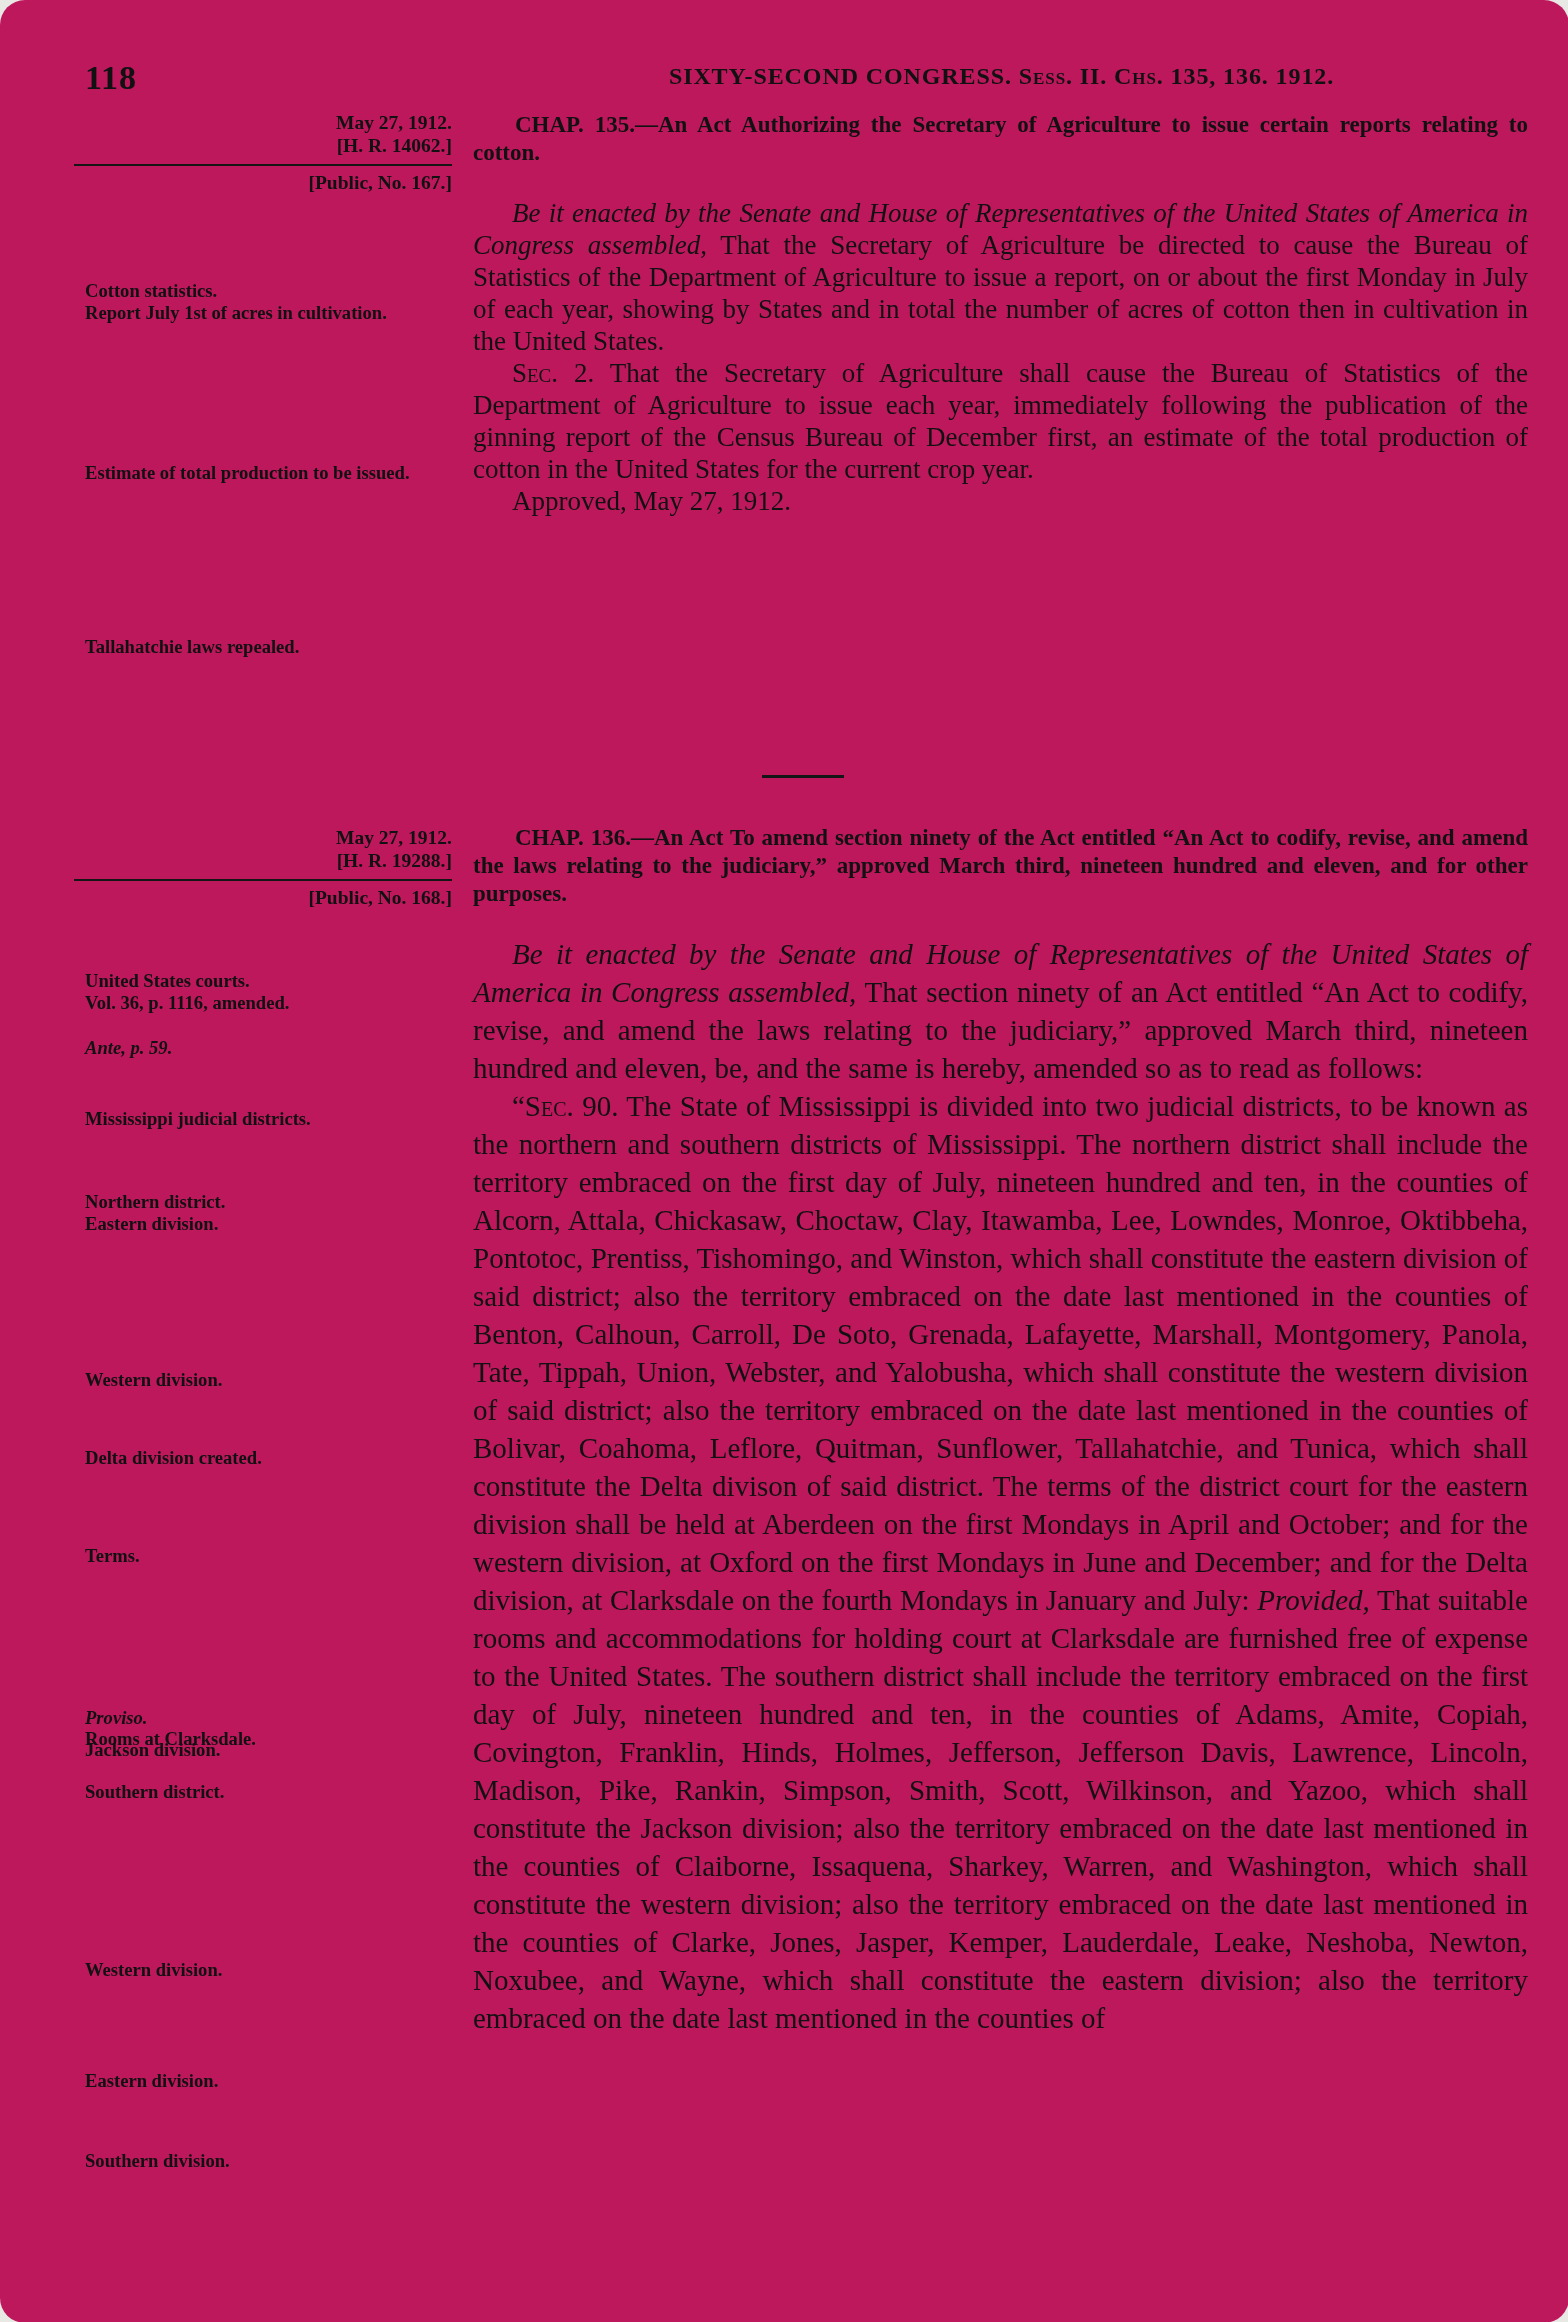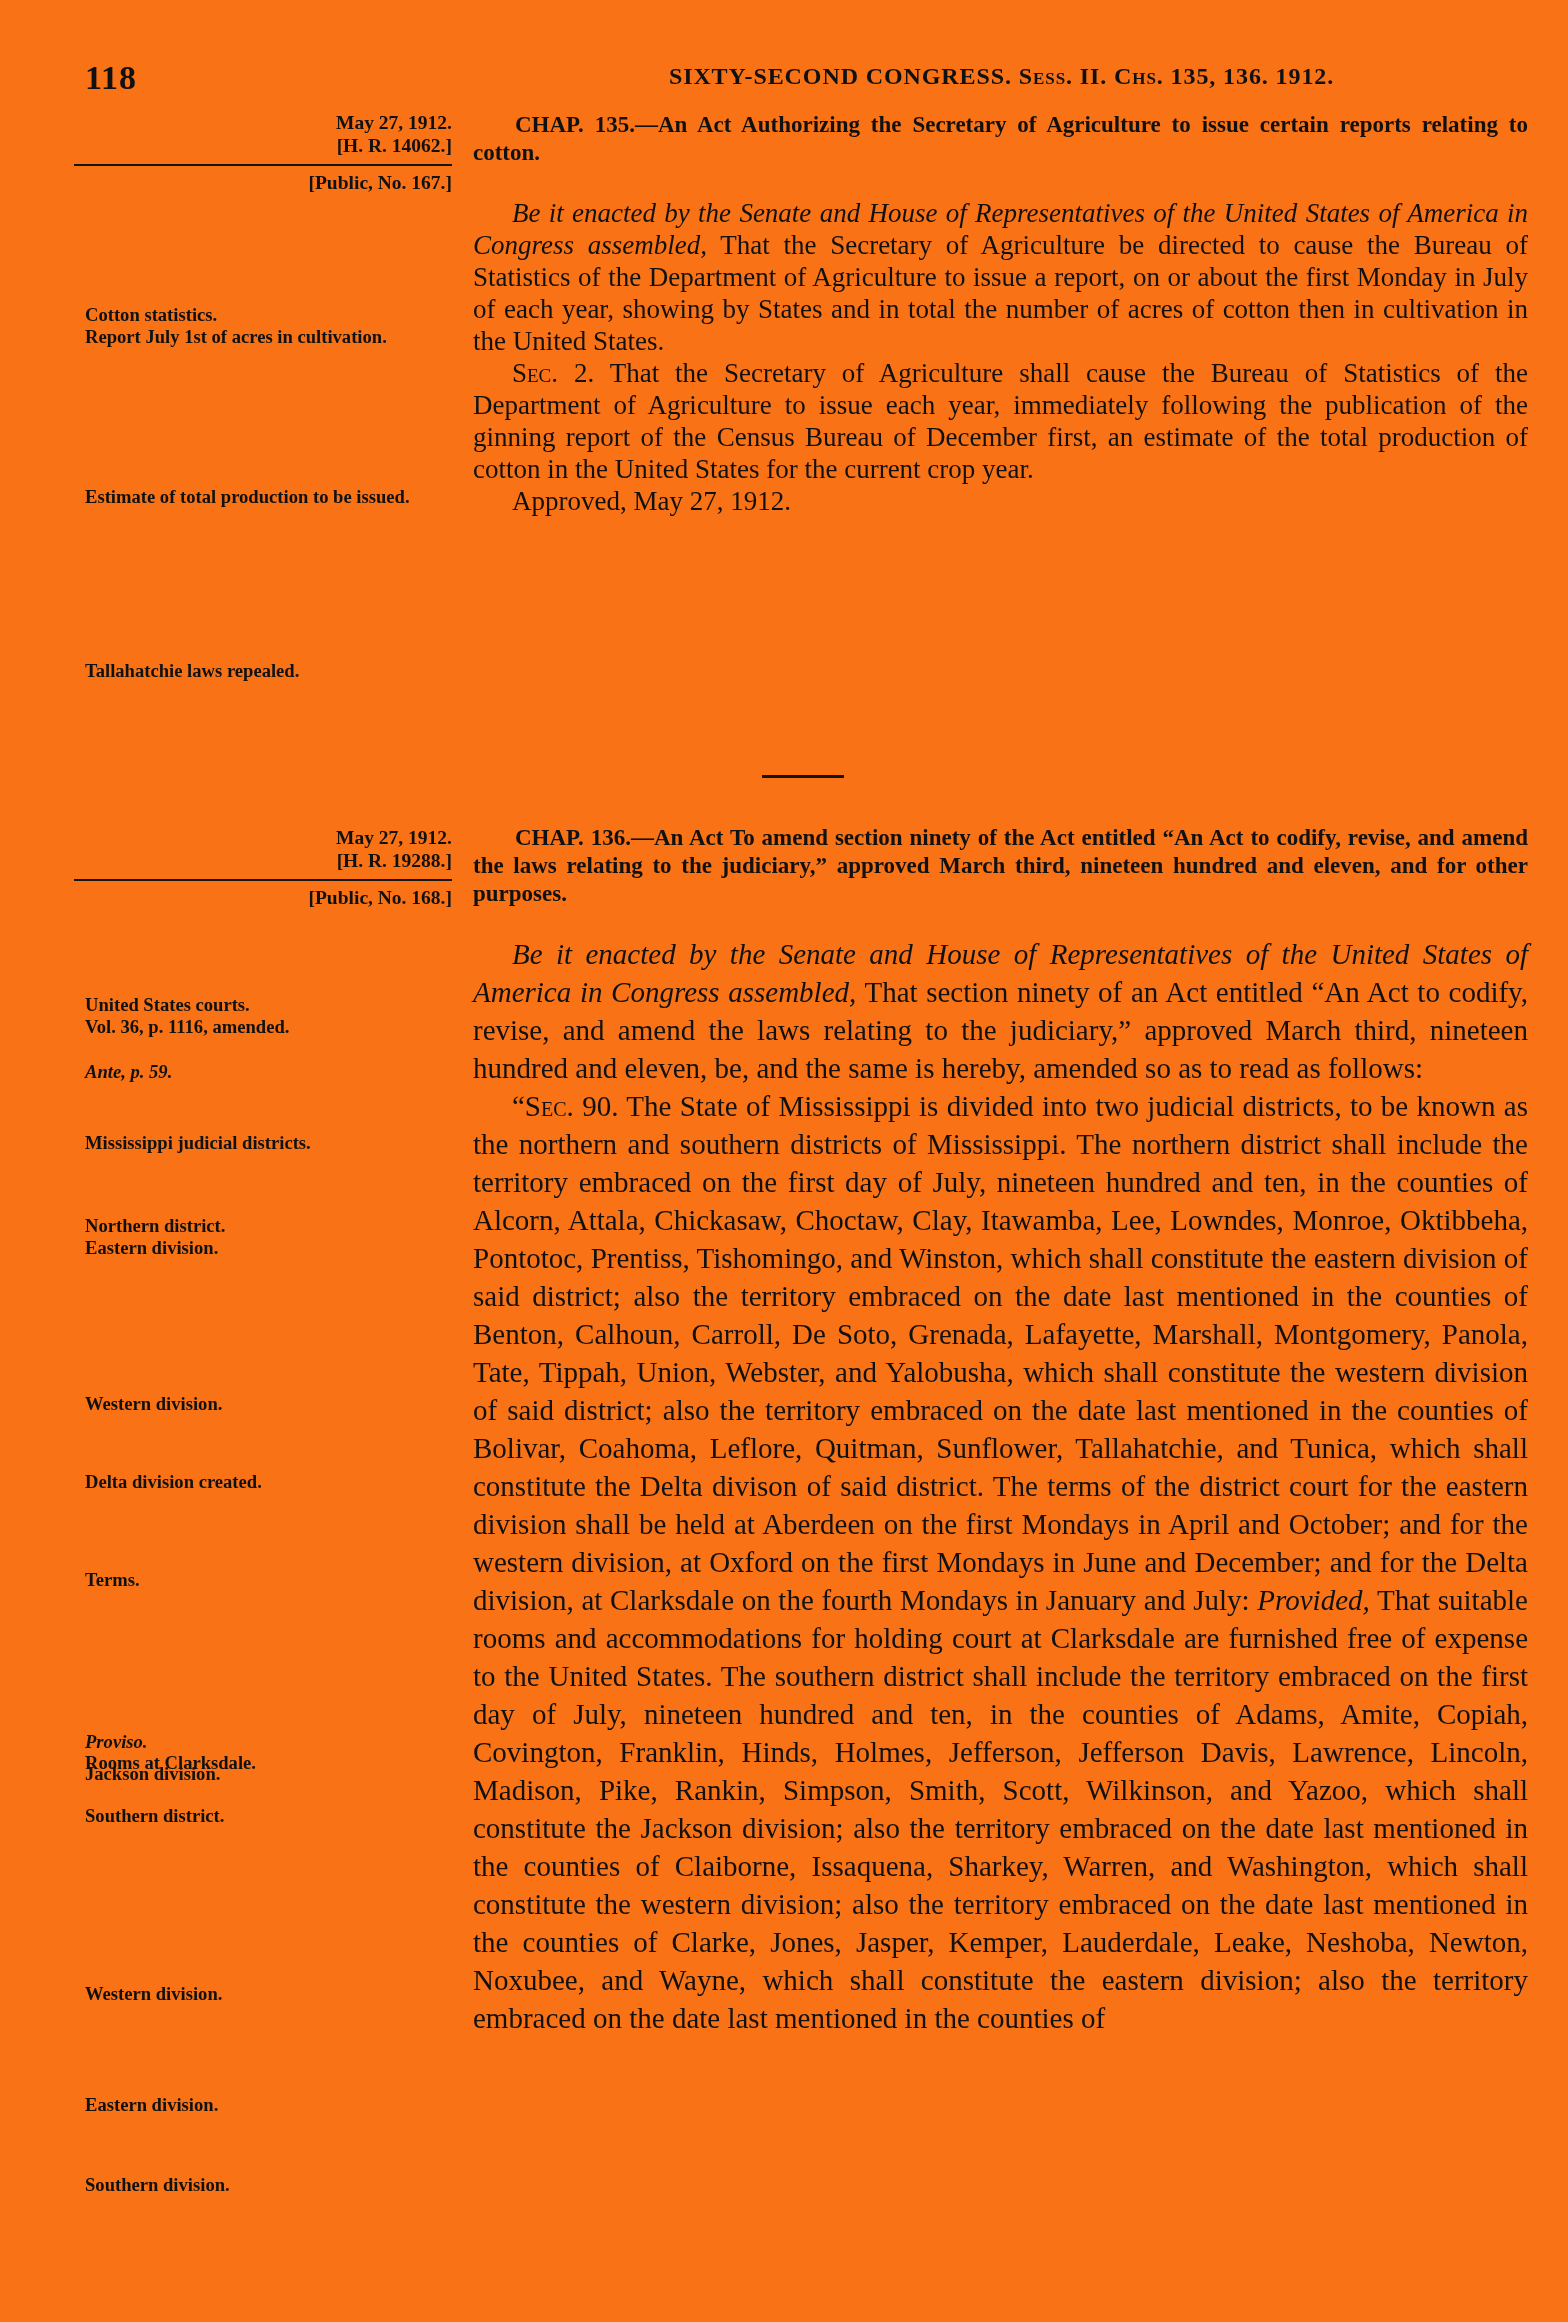--- a/index.html
+++ b/index.html
@@ -1,23 +1,24 @@
 <!DOCTYPE html>
 <html style="font-size:15px"><head>
 <meta charset="utf-8">
 <style>
   html,body { margin:0; padding:0; background:#e8e8e4; }
   .page {
     position:relative;
     width:1569px; height:2323px;
     margin:0 auto;
-    background:#f97316;
+    background:#be185d;
     color:#111;
     font-family:"Liberation Serif", serif;
     overflow:hidden;
+    border-radius:25px;
   }
   
   .pagenum {
     position:absolute; left:85px; top:59px;
     font-size:34px; font-weight:700; letter-spacing:0.9px;
   }
   .runhead {
     position:absolute; left:473px; top:63px; width:1057px;
     text-align:center;
     font-size:24px; font-weight:700;
@@ -32,21 +33,20 @@
     font-size:19.5px; font-weight:700; line-height:23px;
   }
   .margin-ref .mrule {
     border-top:2.8px solid #151515;
     margin:6.5px 0 5.6px 0;
   }
   .sidenote {
     position:absolute; left:72px; width:382px;
     font-size:18.6px; font-weight:700; line-height:21.3px;
     text-indent:13px;
-    margin-top:24px;
   }
   .it { font-style:italic; }
   .sc { font-variant:small-caps; }
   
   .chap-head {
     position:absolute; left:473px; width:1055px;
     font-size:23px; line-height:28px; font-weight:700;
     text-indent:42px; text-align:justify;
     margin:0;
   }

